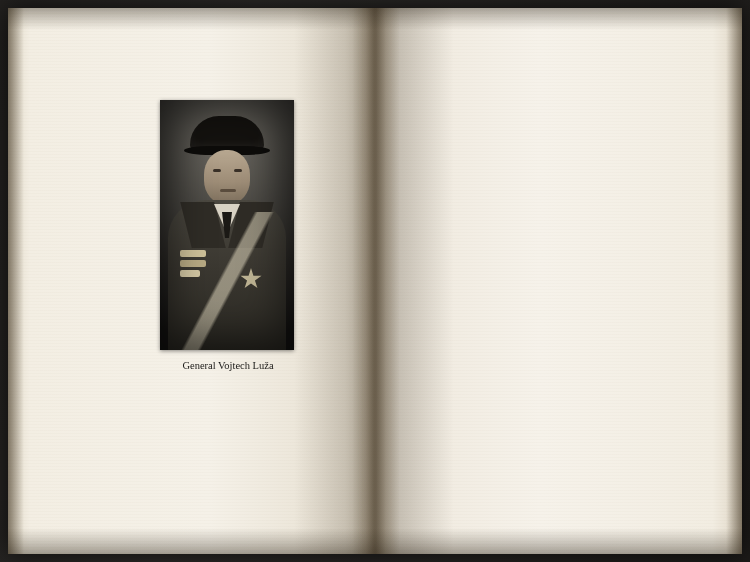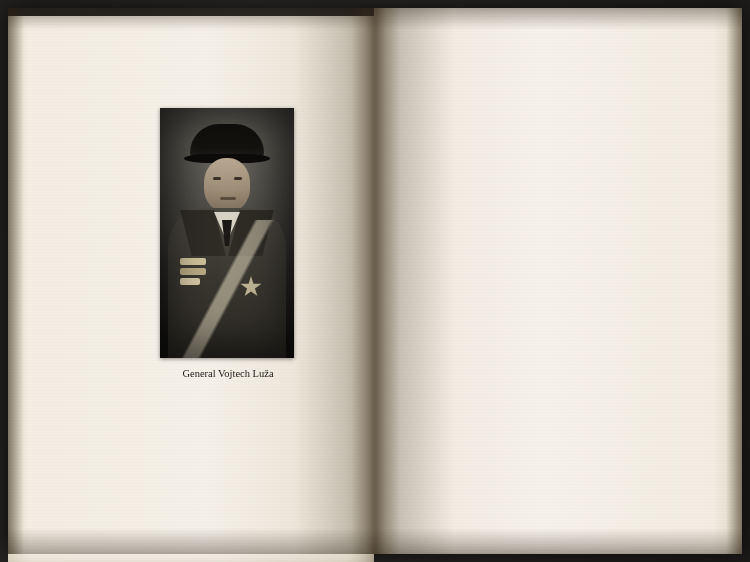--- a/index.html
+++ b/index.html
@@ -40,21 +40,20 @@
     top: 0;
     height: 100%;
     background: #efe9dd;
   }
   .page-left {
     left: 0;
     width: 366px;
     background:
       linear-gradient(90deg, #e2dac9 0%, #f3eee3 6%, #f5f1e8 55%, #e8e1d3 92%, #cfc6b4 100%);
     box-shadow: inset -10px 0 22px -12px rgba(60,45,25,0.55);
-    margin-top: 8px;
   }
   .page-right {
     left: 366px;
     width: 368px;
     background:
       linear-gradient(90deg, #d8cfbc 0%, #efe9de 7%, #f6f2ea 45%, #f2ede2 92%, #ded5c4 100%);
     box-shadow: inset 10px 0 22px -12px rgba(60,45,25,0.5);
   }
 
   

